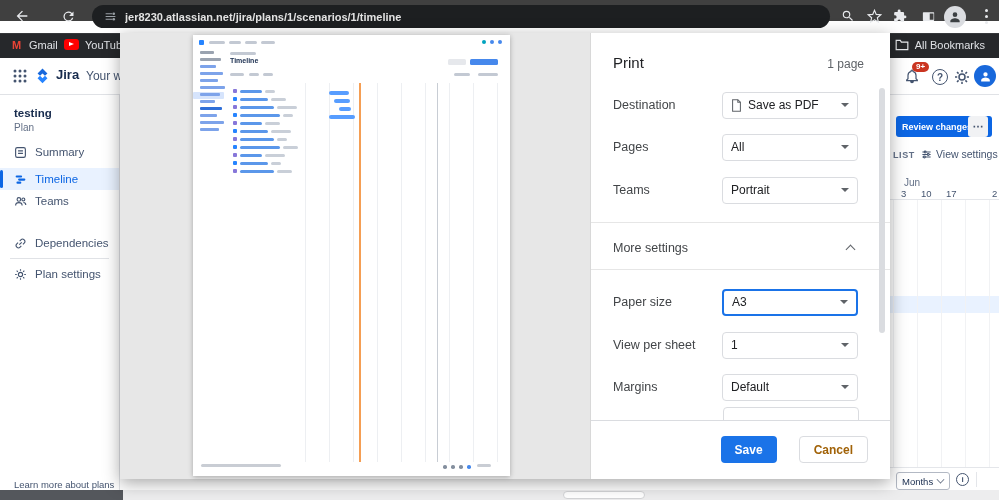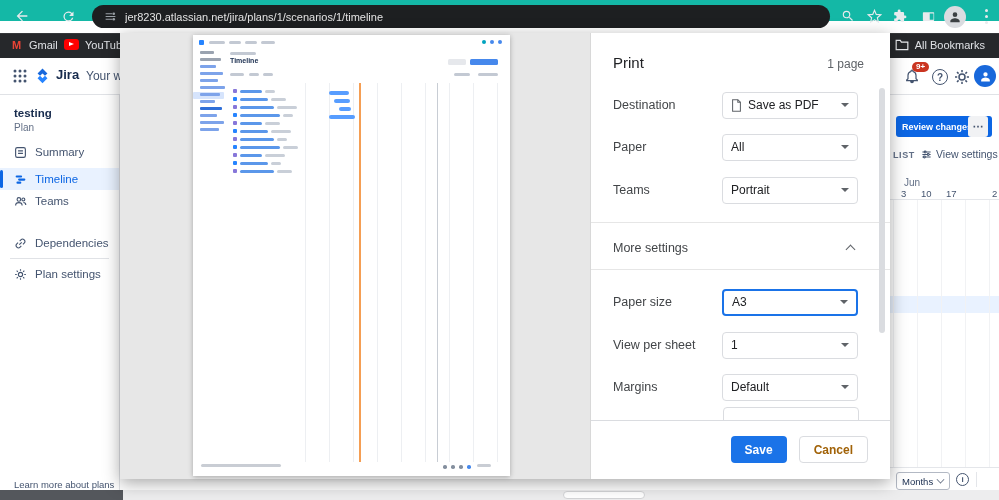--- a/index.html
+++ b/index.html
@@ -1,20 +1,20 @@
 <!DOCTYPE html>
 <html><head>
 <meta charset="utf-8">
 <style>
   html,body{margin:0;padding:0;background:#111;}
   .screen{position:relative;width:999px;height:500px;overflow:hidden;background:#fff;
           font-family:"Liberation Sans",sans-serif;-webkit-font-smoothing:antialiased;}
   .a{position:absolute;}
   
-  .toolbar{left:0;top:0;width:999px;height:21px;background:#14b8a6;}
+  .toolbar{left:0;top:0;width:999px;height:21px;background:#404040;font-weight:bold;}
   .tbtn{width:24px;height:24px;top:4px;display:flex;align-items:center;justify-content:center;border-radius:50%;}
   .urlpill{left:92px;top:5px;width:738px;height:23px;background:#1d1f21;border-radius:12px;
            display:flex;align-items:center;padding:0 12px;box-sizing:border-box;gap:8px;}
   .urltext{font-size:11px;color:#e3e3e3;white-space:nowrap;overflow:hidden;}
   .bookmarks{left:0;top:33px;width:999px;height:25px;background:#26282b;border-top:1px solid #36383b;box-sizing:border-box;}
   .bm-item{top:37px;display:flex;align-items:center;gap:6px;font-size:11px;color:#dfe1e5;}
   .gmail-glyph{width:13px;height:13px;display:flex;align-items:center;justify-content:center;}
   .gmail-glyph::after{content:"M";color:#ea4335;font-weight:bold;font-size:11px;}
   .yt-glyph{width:15px;height:11px;background:#f00;border-radius:3px;position:relative;}
   .yt-glyph::after{content:"";position:absolute;left:5px;top:2.8px;border-left:5px solid #fff;
@@ -76,21 +76,21 @@
   .pselect{width:136px;height:27px;border:1px solid #dadce0;border-radius:4px;background:#fff;display:flex;align-items:center;
            gap:6px;padding:0 8px;box-sizing:border-box;font-size:12px;color:#202124;cursor:pointer;}
   .pselect.focused{border:2px solid #1a73e8;}
   .sel-caret{margin-left:auto;width:0;height:0;border-left:4px solid transparent;border-right:4px solid transparent;border-top:4.5px solid #5f6368;}
   .pdivider{left:0;right:0;height:1px;background:#e6e6e6;}
   .morerow{left:0;right:0;top:198px;height:34px;display:flex;align-items:center;justify-content:space-between;
            padding:0 36px 0 22px;cursor:pointer;}
   .mslabel{font-size:12.5px;color:#424548;}
   .pscroll{right:5px;top:55px;width:6px;height:245px;background:#dadce0;border-radius:3px;}
   .pfooter{left:0;right:0;top:387px;height:59px;background:#fff;border-top:1px solid #dadce0;box-sizing:border-box;z-index:5;}
-  .btnrow{position:absolute;right:22px;bottom:16px;display:flex;gap:12px;padding-left:26px;}
+  .btnrow{position:absolute;right:22px;bottom:16px;display:flex;gap:22px;padding-left:26px;}
   .btn{height:27px;border-radius:4px;font-size:12px;font-weight:bold;display:flex;align-items:center;justify-content:center;
        padding:0 14px;cursor:pointer;box-sizing:border-box;}
   .btn.primary{background:#1a73e8;color:#fff;}
   .btn.secondary{background:#fff;color:#a16207;border:1px solid #dadce0;}
   
   .bar{position:absolute;height:3px;border-radius:1.5px;background:#c3c9d3;}
   .mini-title{left:37px;top:22px;font-size:7px;font-weight:bold;color:#172b4d;}
   .mini-dot{position:absolute;width:4px;height:4px;border-radius:50%;background:#4688ec;}
   .mini-chip{position:absolute;height:6px;border-radius:1.5px;}
   .mini-sb{left:4px;top:16px;width:31px;}
@@ -464,21 +464,21 @@
           <svg width="11" height="13" viewBox="0 0 16 20">
               <path d="M2 1h8l4 4v14H2z" fill="none" stroke="#5f6368" stroke-width="1.6"></path>
               <path d="M10 1v4h4" fill="none" stroke="#5f6368" stroke-width="1.6"></path>
             </svg>
           <span>Save as PDF</span>
           <span class="sel-caret"></span>
         </div>
       </div>
 
       <div class="a pfield" style="top:100px">
-        <span class="plabel">Paper</span>
+        <span class="plabel">Pages</span>
         <div class="pselect">
           <span>All</span>
           <span class="sel-caret"></span>
         </div>
       </div>
 
       <div class="a pfield" style="top:143px">
         <span class="plabel">Teams</span>
         <div class="pselect">
           <span>Portrait</span>

